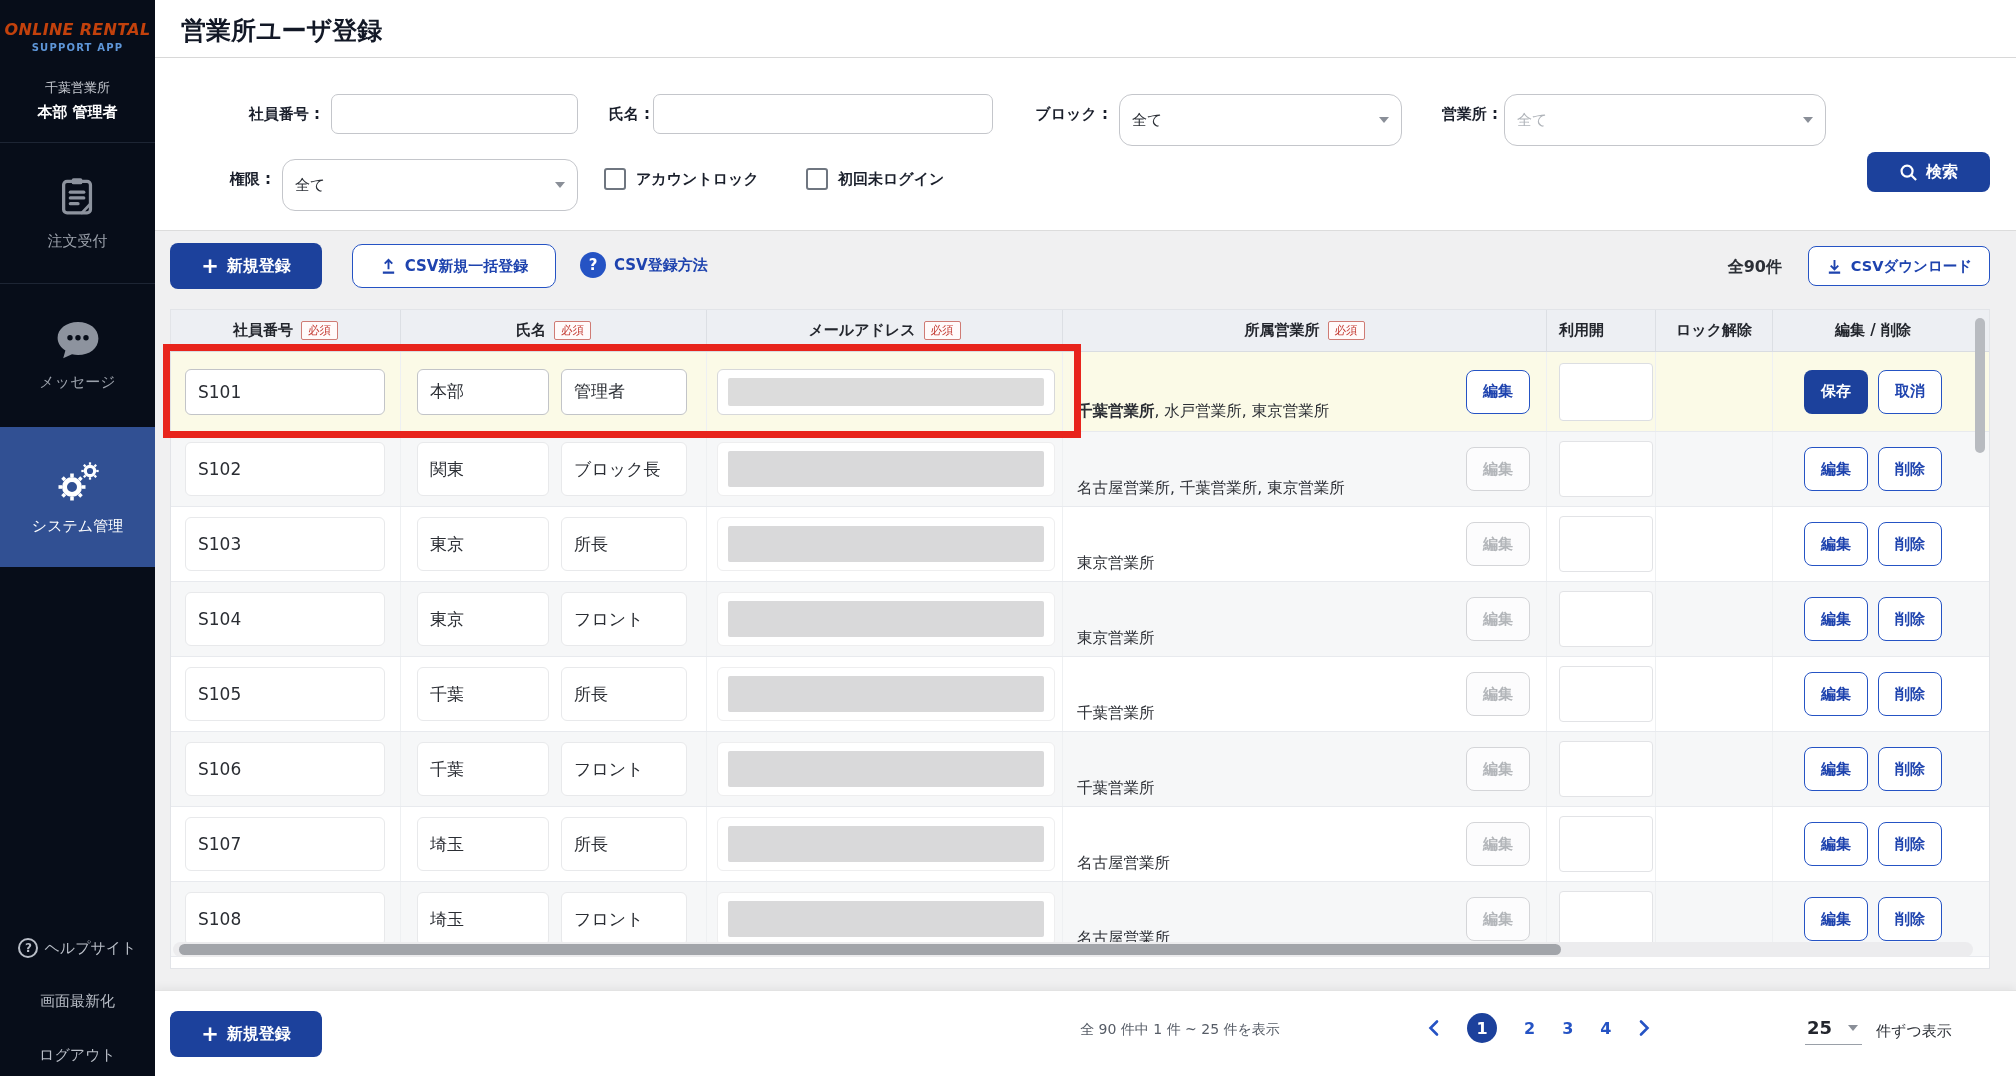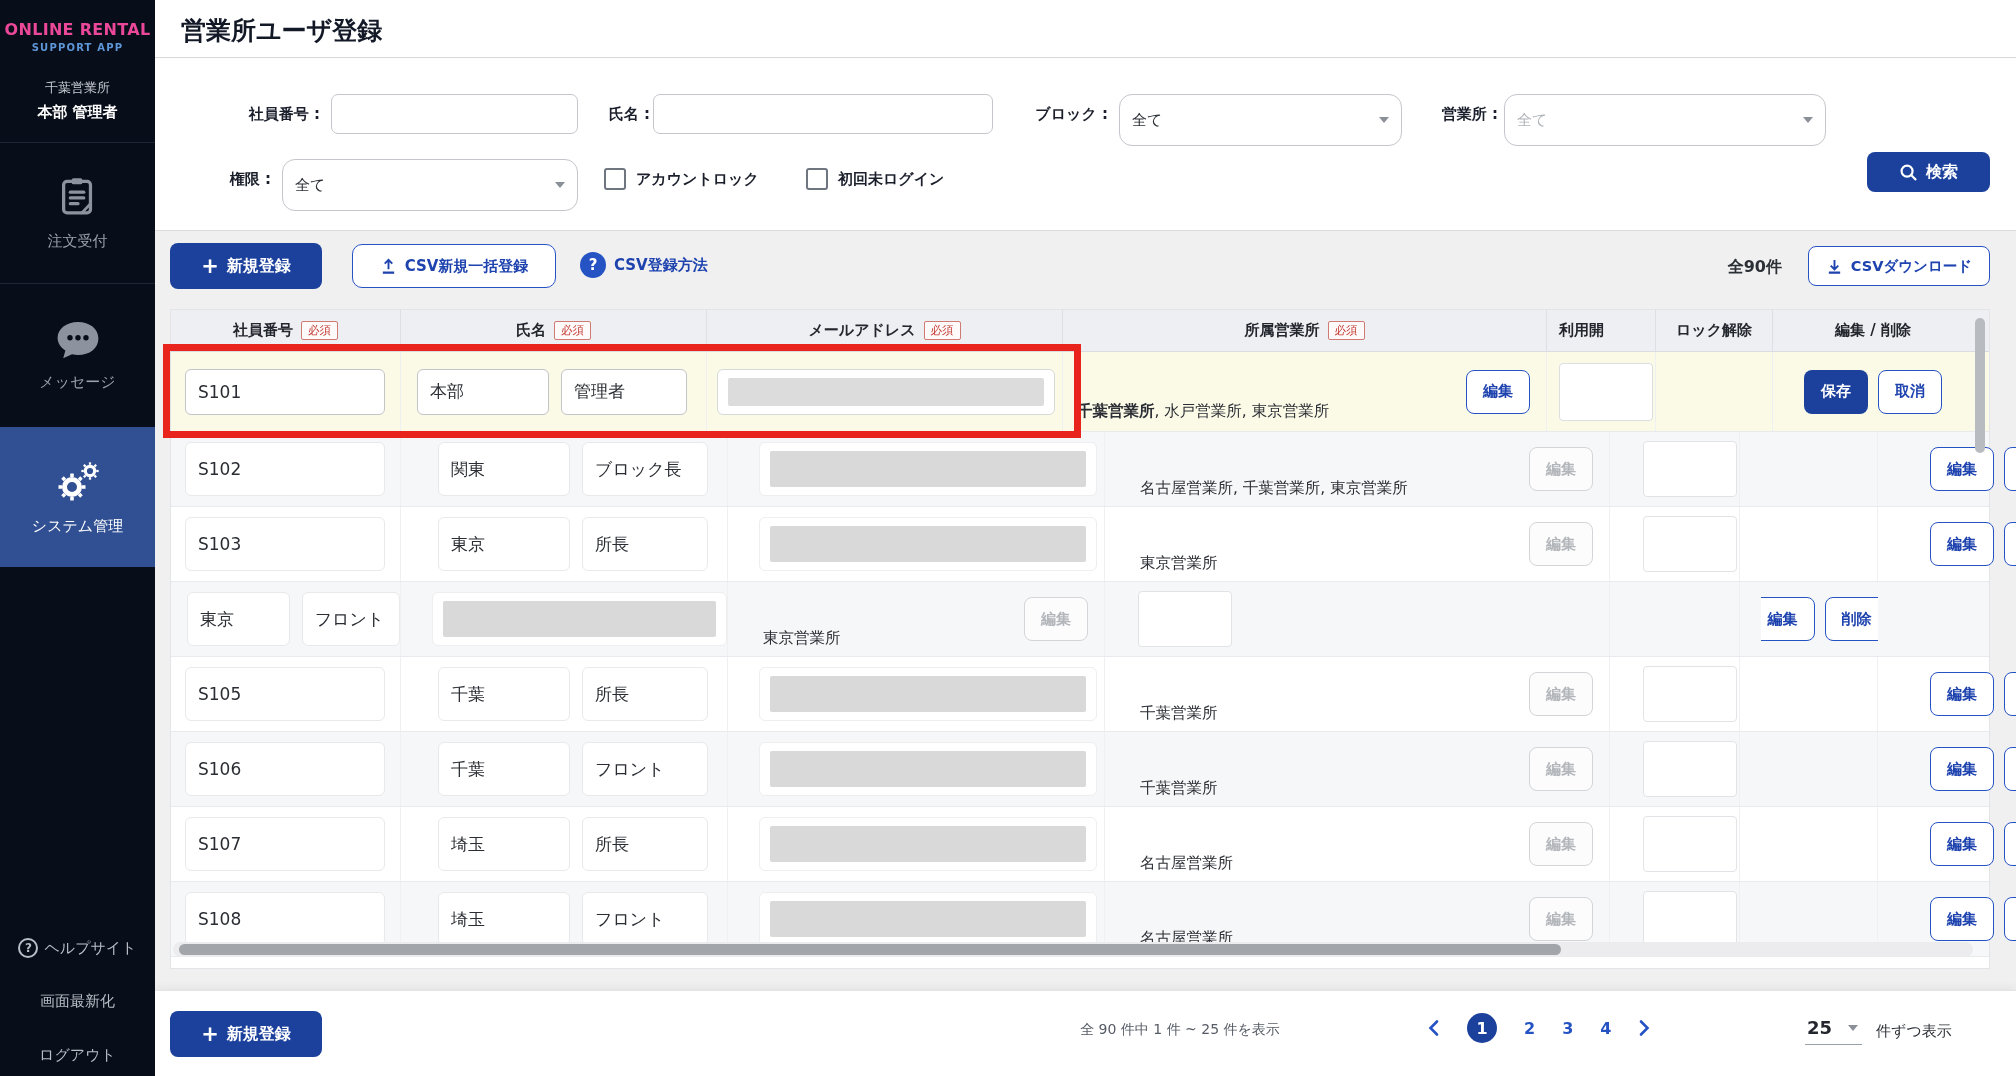--- a/index.html
+++ b/index.html
@@ -3,21 +3,21 @@
 <meta charset="utf-8">
 <style>
   * { margin:0; padding:0; box-sizing:border-box; }
   html,body { width:2016px; height:1076px; overflow:hidden;
     font-family:"DejaVu Sans","Liberation Sans",sans-serif; }
   .app { position:relative; width:2016px; height:1076px; background:#f0f0f1; }
 
   
   .sidebar { position:absolute; left:0; top:0; width:155px; height:1076px; background:#070d19; z-index:5; }
   .logo { padding-top:20px; text-align:center; }
-  .logo-l1 { color:#ec4899; font-size:16px; font-weight:bold; letter-spacing:.3px; }
+  .logo-l1 { color:#c2410c; font-size:16px; font-weight:bold; letter-spacing:.3px;font-style:italic; }
   .logo-l2 { color:#5e96d8; font-size:10px; font-weight:bold; letter-spacing:1.2px; margin-top:3px; }
   .side-user { margin-top:26px; text-align:center; }
   .side-office { color:#c6cad1; font-size:13px; }
   .side-role { color:#ffffff; font-size:15px; font-weight:bold; margin-top:6px; }
   .side-div { position:absolute; left:0; width:155px; height:1px; background:#1d2534; }
   .menu-item { position:absolute; left:0; width:155px; display:flex; flex-direction:column; align-items:center; justify-content:center; gap:12px; color:#9ba1ab; font-size:15px; cursor:pointer; }
   .menu-item.active { background:#315093; color:#ffffff;justify-content:center; }
   .side-foot-item { position:absolute; left:0; width:155px; text-align:center; color:#b9bec7; font-size:15px; cursor:pointer; }
   .help-row { display:flex; align-items:center; justify-content:center; gap:6px; }
   .qcircle-gray { display:inline-flex; width:20px; height:20px; border:2px solid #b9bec7; border-radius:50%; align-items:center; justify-content:center; font-size:12px; font-weight:bold; color:#b9bec7; }
@@ -50,21 +50,21 @@
 
   
   .table { position:absolute; left:170px; top:309px; width:1820px; height:660px; background:#fff; border:1px solid #e2e4e8; z-index:2; }
   .cols { display:grid; grid-template-columns:230px 306px 356px 484px 109px 117px 200px; }
   .thead { height:42px; background:#edeff3; border-bottom:1px solid #d9dce1; }
   .th { display:flex; align-items:center; justify-content:center; gap:8px; font-size:15px; font-weight:bold; color:#23262d; border-right:1px solid #dcdfe4; overflow:hidden; white-space:nowrap; }
   .th.left { justify-content:flex-start; padding-left:12px; }
   .req { font-size:11.5px; font-weight:normal; color:#c43c34; border:1px solid #cf7b74; background:#fffafa; border-radius:2px; padding:1px 6px; }
   .trow { border-bottom:1px solid #e8eaee; }
   .trow.edit { height:80px; background:#fbfae7; }
-  .trow.data { height:75px;gap:21px; }
+  .trow.data { height:75px; }
   .trow.alt { background:#f6f7f8; }
   .td { display:flex; align-items:center; border-right:1px solid #eef0f2; overflow:hidden; }
   .td-id { padding-left:14px; }
   .td-name { padding-left:16px; gap:12px; }
   .td-mail { padding-left:10px; }
   .td-office { justify-content:space-between; padding:0 16px 0 14px; }
   .td-start { padding-left:12px; }
   .td-actions { justify-content:center; gap:10px; }
   .edit-input { height:46px; border:1px solid #c2c4c8; border-radius:6px; background:#fff; font-size:17px; color:#2a2d33; padding:0 12px; outline:none; font-family:inherit; }
   .vbox { height:54px; background:#fff; border:1px solid #e8e9eb; border-radius:6px; display:flex; align-items:center; padding:0 12px; font-size:17px; color:#2a2d33; }
@@ -352,20 +352,23 @@
           <div class="start-box"></div>
         </div>
       <div class="td td-lock"></div>
       <div class="td td-actions" style="border-right:none">
         <button class="btn-outline row-btn">編集</button>
         <button class="btn-outline row-btn">削除</button>
       </div>
     </div>
 
     <div class="cols trow data alt">
+      <div class="td td-id">
+          <div class="vbox" style="width:200px">S104</div>
+        </div>
       <div class="td td-name">
         <div class="vbox" style="width:132px">東京</div>
         <div class="vbox" style="width:126px">フロント</div>
       </div>
       <div class="td td-mail">
           <div class="mailbox">
             <div class="redacted"></div>
           </div>
         </div>
       <div class="td td-office">

